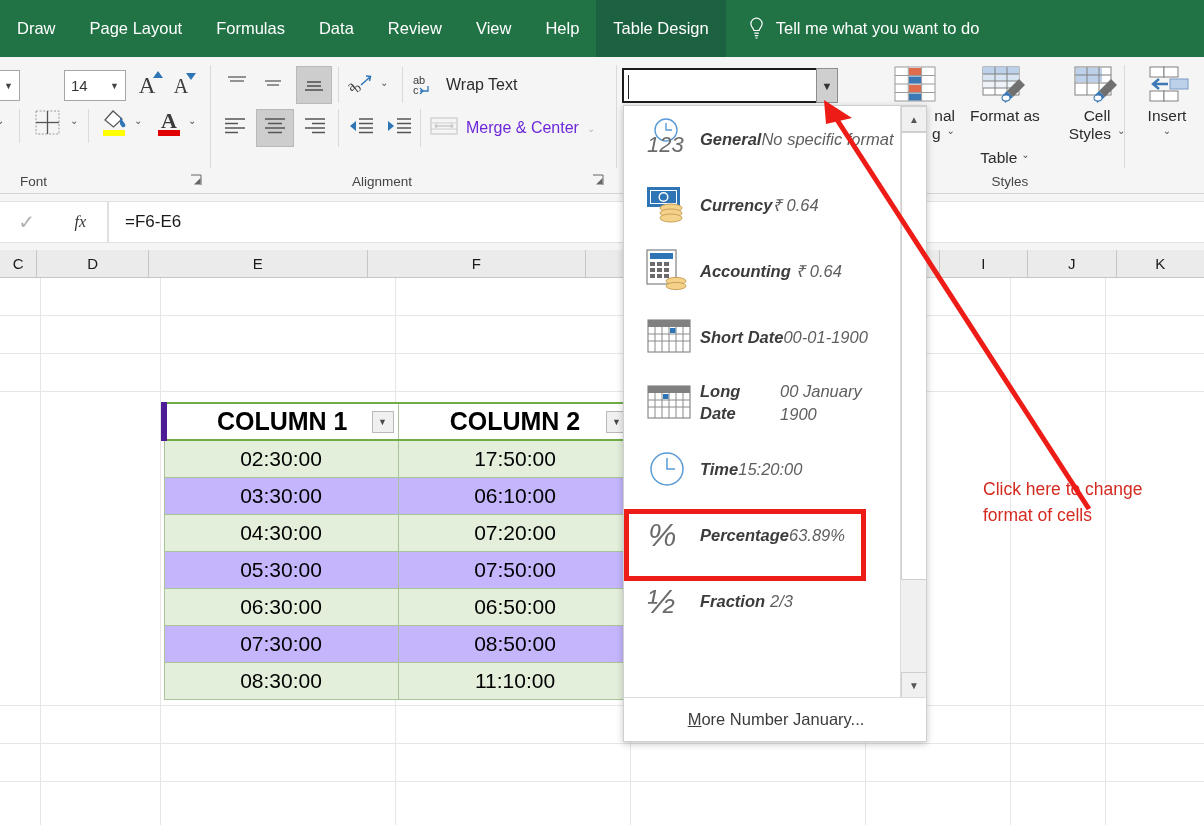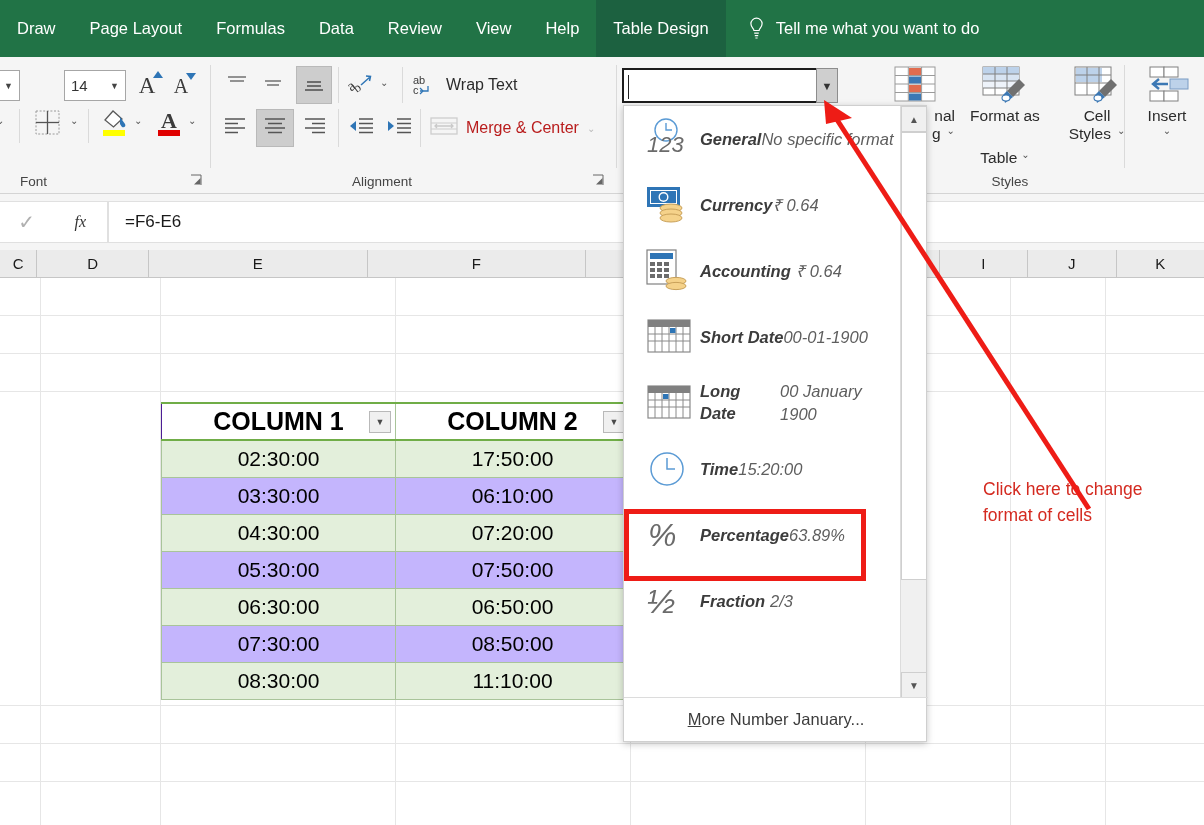--- a/index.html
+++ b/index.html
@@ -56,21 +56,21 @@
   }
   .combobox .cv { padding-left: 2px; }
   .combobox .ca { font-size: 9px; color: #444; padding-right: 2px; }
 
   .iconbtn {
     display: flex; align-items: center; justify-content: center;
     color: #3b3b3b;
   }
   .iconbtn.sel { background: #cdcdcd; border: 1px solid #b9b9b9; }
   .lbl { font-size: 16px; color: #2b2b2b; white-space: nowrap; }
-  .lbl.dim { color: #b91c1c; }
+  .lbl.dim { color: #6d28d9; }
   .caret { font-size: 10px; color: #555; }
   .caret.dim { color: #bbb; }
 
   
   .bigA { font-family: "Liberation Serif", serif; color: #3b3b3b; }
 
   
   .fbar {
     position: absolute; left: 0; top: 194px; width: 1204px; height: 56px;
     background: #f5f5f5;
@@ -123,21 +123,21 @@
     border-right: 1px solid #a9c49a;
     border-bottom: 1px solid #a9c49a;
     height: 37px; width: 234px;
     text-align: center; padding: 0;
   }
   .xtable th {
     background: #ffffff; font-size: 25px; font-weight: bold; color: #000;
     border-top: 2px solid #70ad47; border-bottom: 2px solid #70ad47;
     position: relative;
   }
-  .xtable th:first-child { border-left: 1px solid #4c1d95; }
+  .xtable th:first-child { border-left: 6px solid #4c1d95; }
   .xtable td:first-child { border-left: 1px solid #a9c49a; }
   .xtable td { font-size: 21px; color: #000; }
   .xtable tr.band td { background: #e3efdb; }
   .xtable tr.plain td { background: #c4b5fd; }
   .filterbtn {
     position: absolute; right: 4px; top: 50%; margin-top: -11px;
     width: 22px; height: 22px; background: #f0f0f0; border: 1px solid #b9b9b9;
     display: flex; align-items: center; justify-content: center;
     font-size: 9px; color: #4a4a4a; cursor: pointer;
   }

